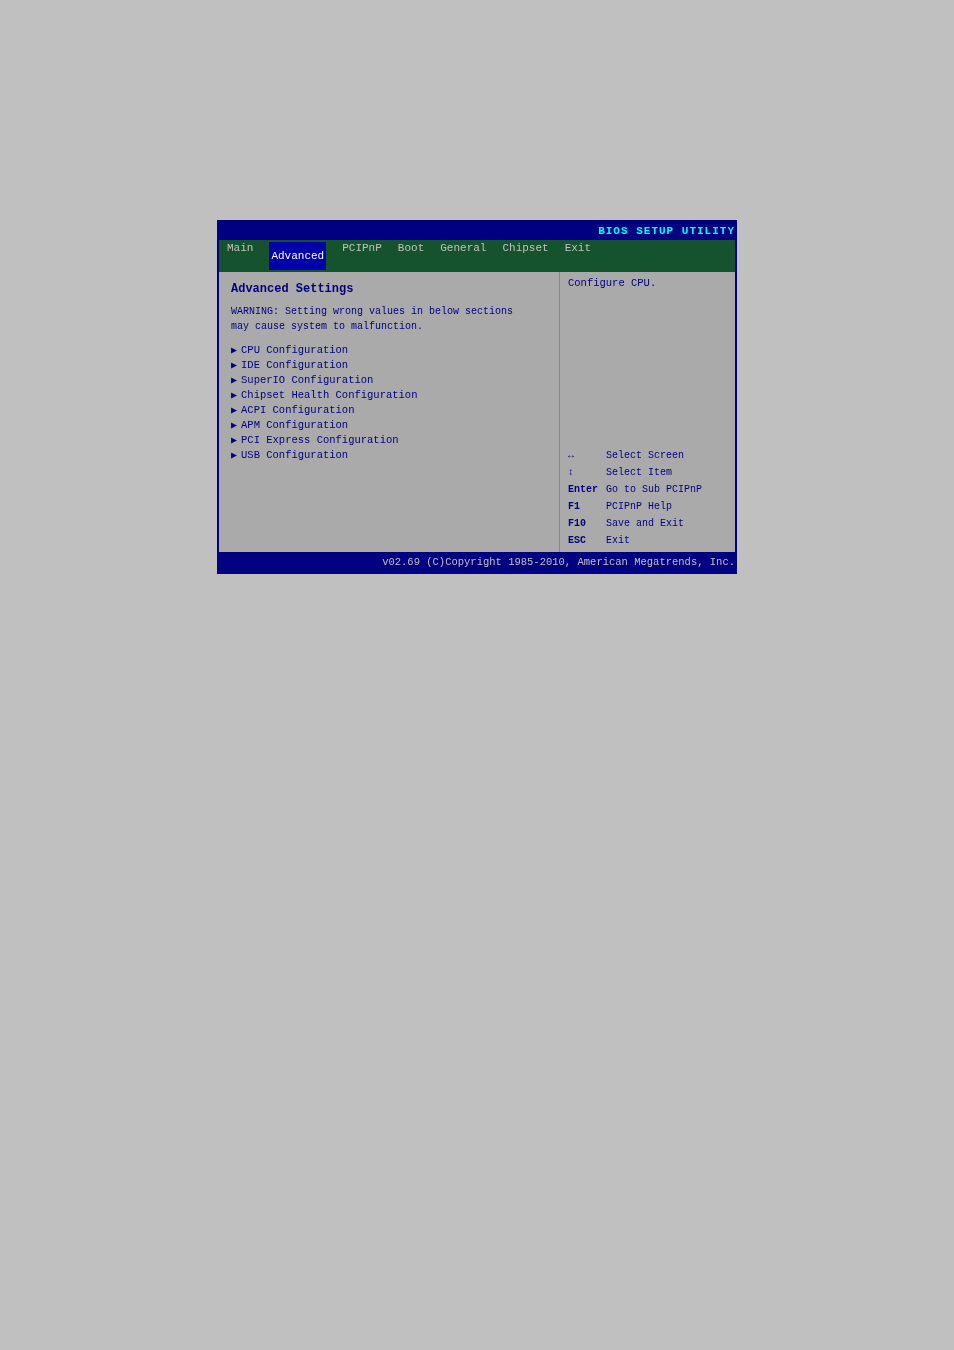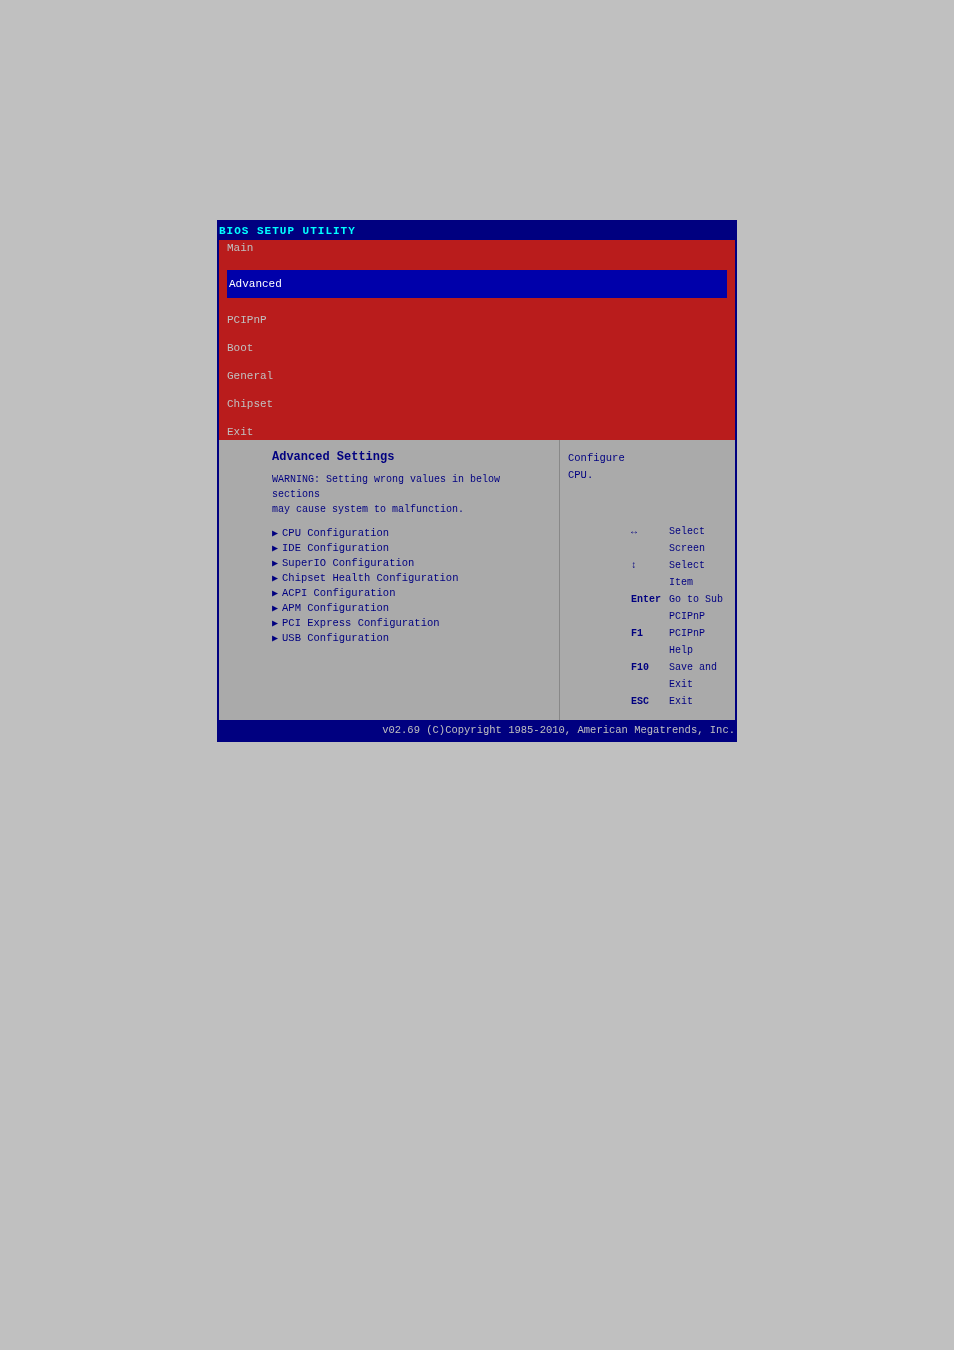--- a/index.html
+++ b/index.html
@@ -17,31 +17,31 @@
 
     .bios-window {
       width: 520px;
       border: 2px solid #000080;
       background-color: #aaaaaa;
     }
 
     .bios-title-bar {
       background-color: #000080;
       color: #00ffff;
-      text-align: left;
+      text-align: right;
       font-size: 11px;
       font-weight: bold;
       padding: 3px 0;
       letter-spacing: 1px;
     }
 
     .bios-menu-bar {
-      background-color: #b91c1c;
-      display: flex;
-      flex-direction: column;
+      background-color: #14532d;
+      display: flex;
+      flex-direction: row;
       padding: 2px 8px;
       gap: 16px;
     }
 
     .bios-menu-bar span {
       color: #c0c0c0;
       font-size: 11px;
       cursor: pointer;
     }
 
@@ -59,30 +59,29 @@
       display: flex;
       flex-direction: row;
       background-color: #aaaaaa;
       min-height: 280px;
     }
 
     .bios-main {
       flex: 1;
       padding: 10px 12px;
       border-right: 1px solid #888;
-      margin-left: 41px;
     }
 
     .bios-sidebar {
       width: 175px;
-      padding: 10px 8px;
+      padding: 3px 8px;
       font-size: 11px;
       color: #000080;
       display: flex;
-      flex-direction: row;
+      flex-direction: column;
       justify-content: space-between;
     }
 
     .section-title {
       color: #000080;
       font-size: 12px;
       font-weight: bold;
       margin-bottom: 8px;
     }
 

